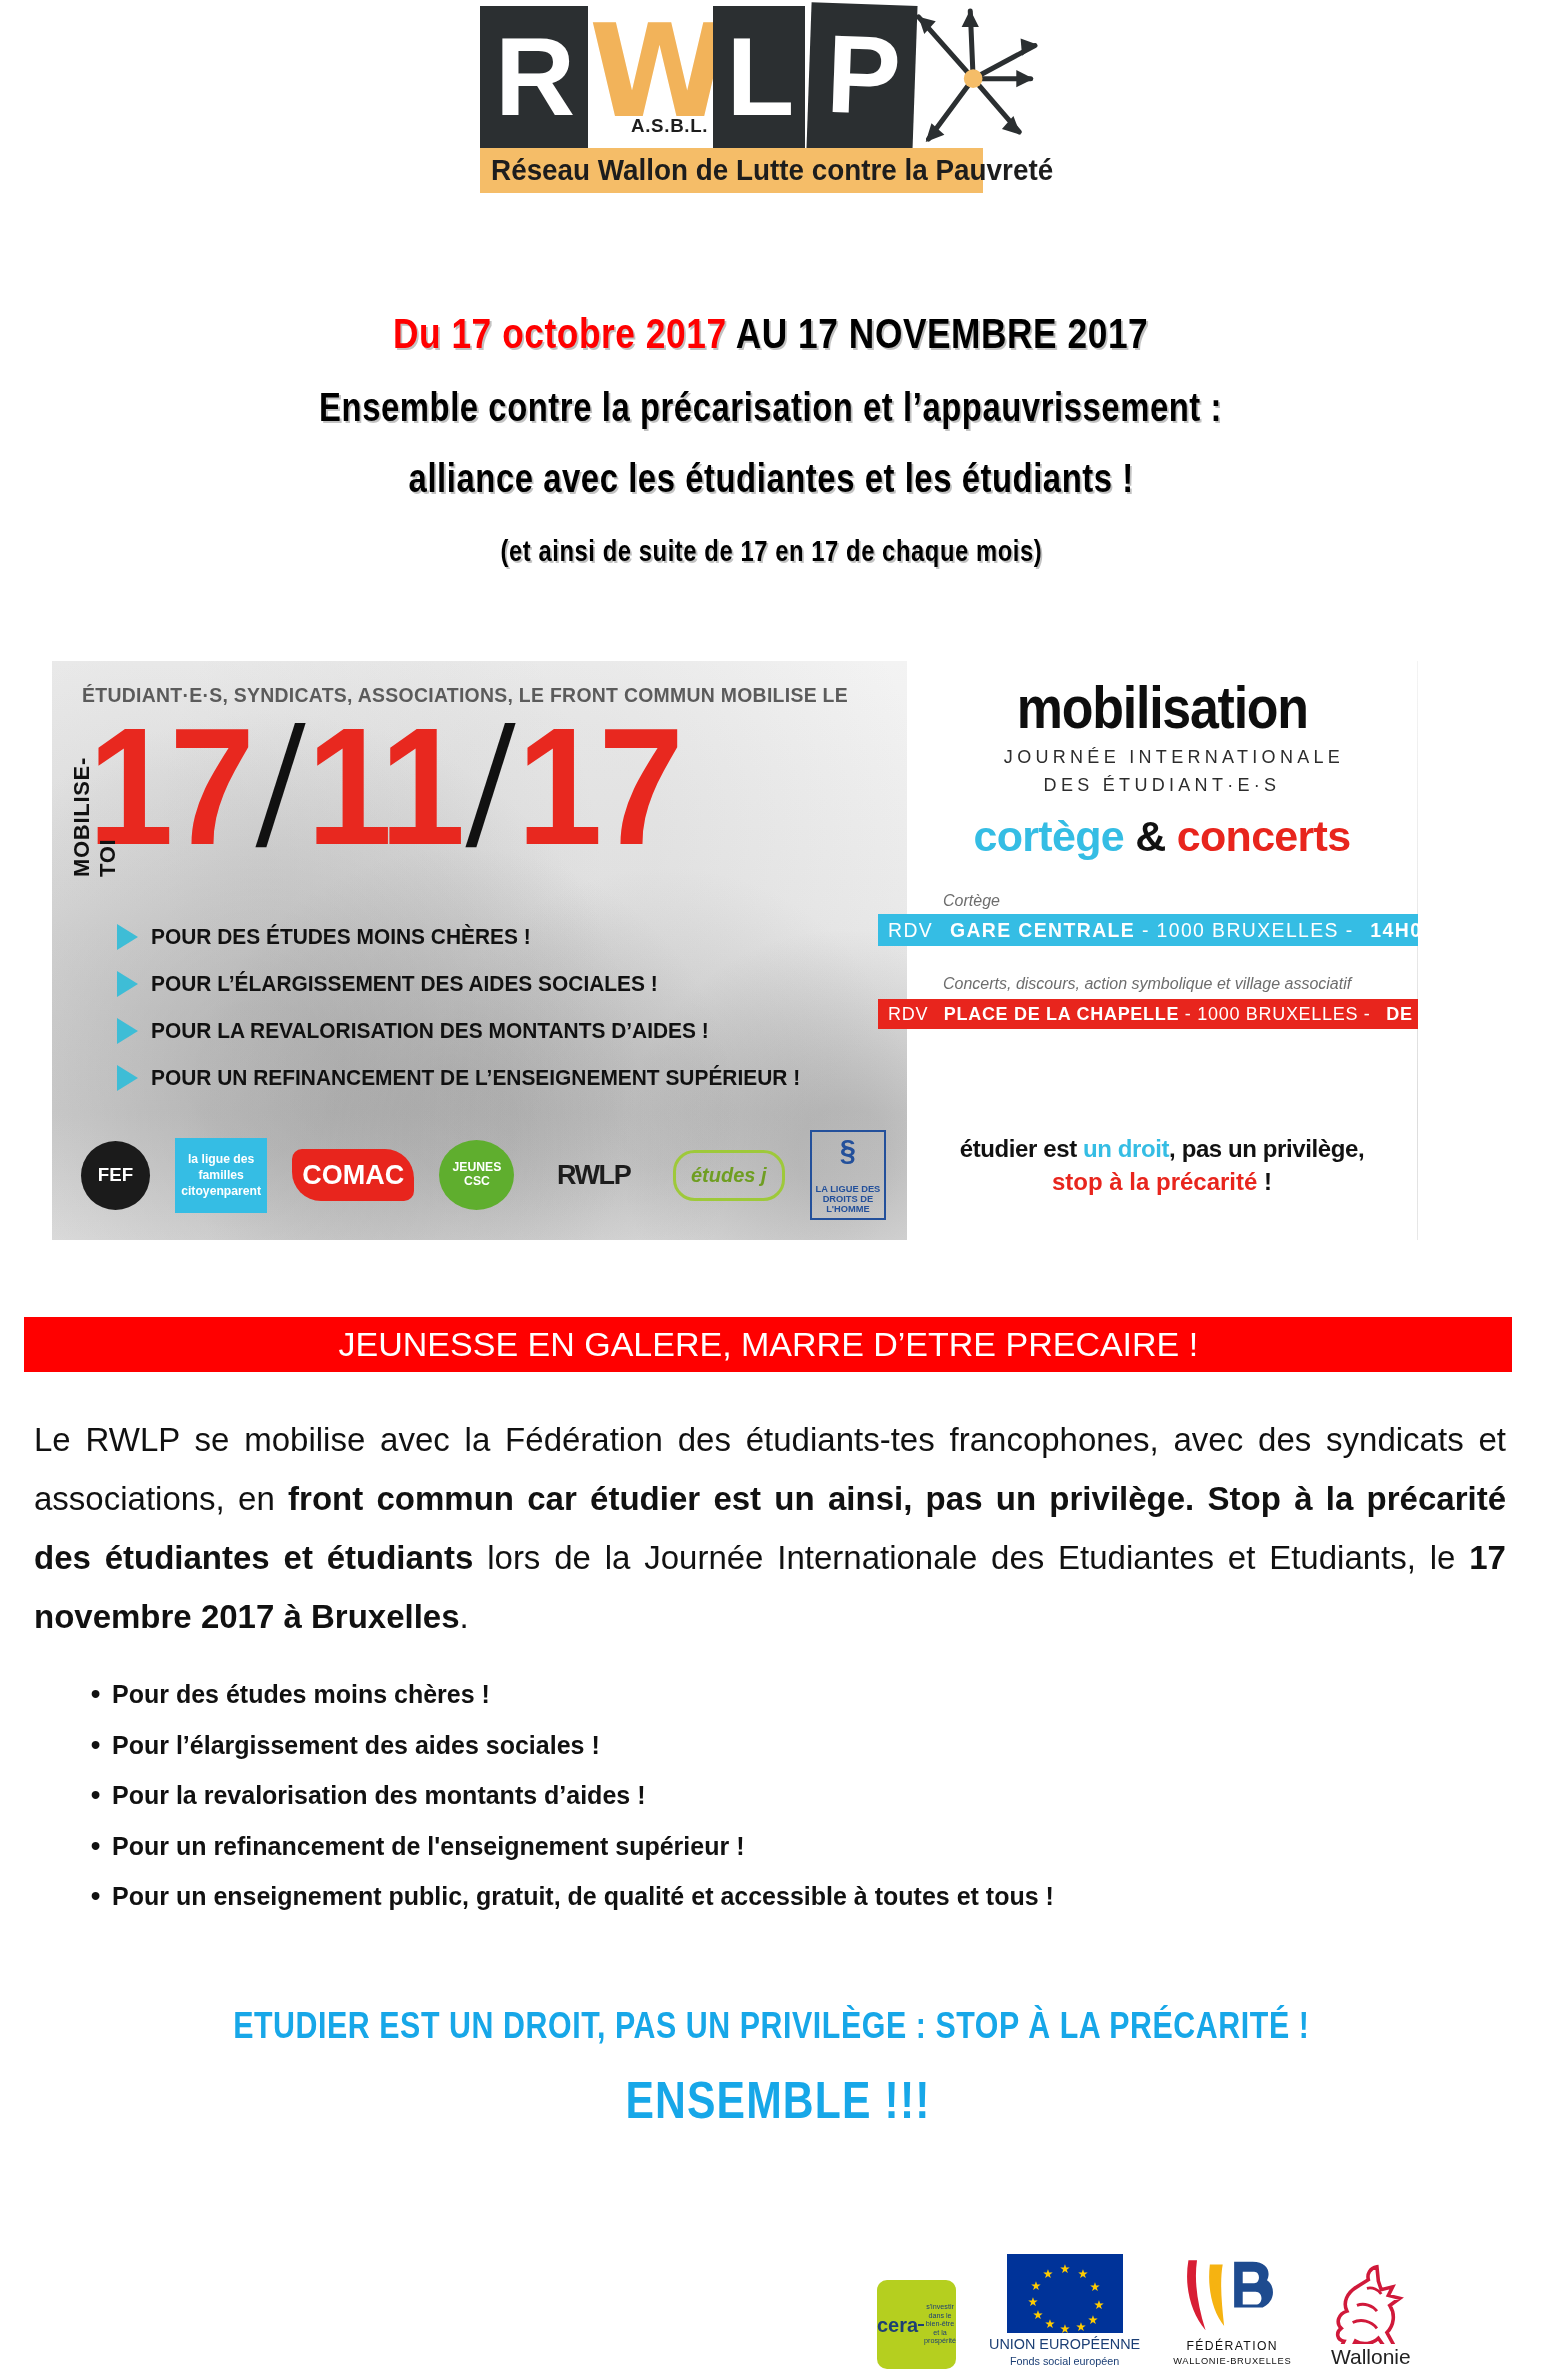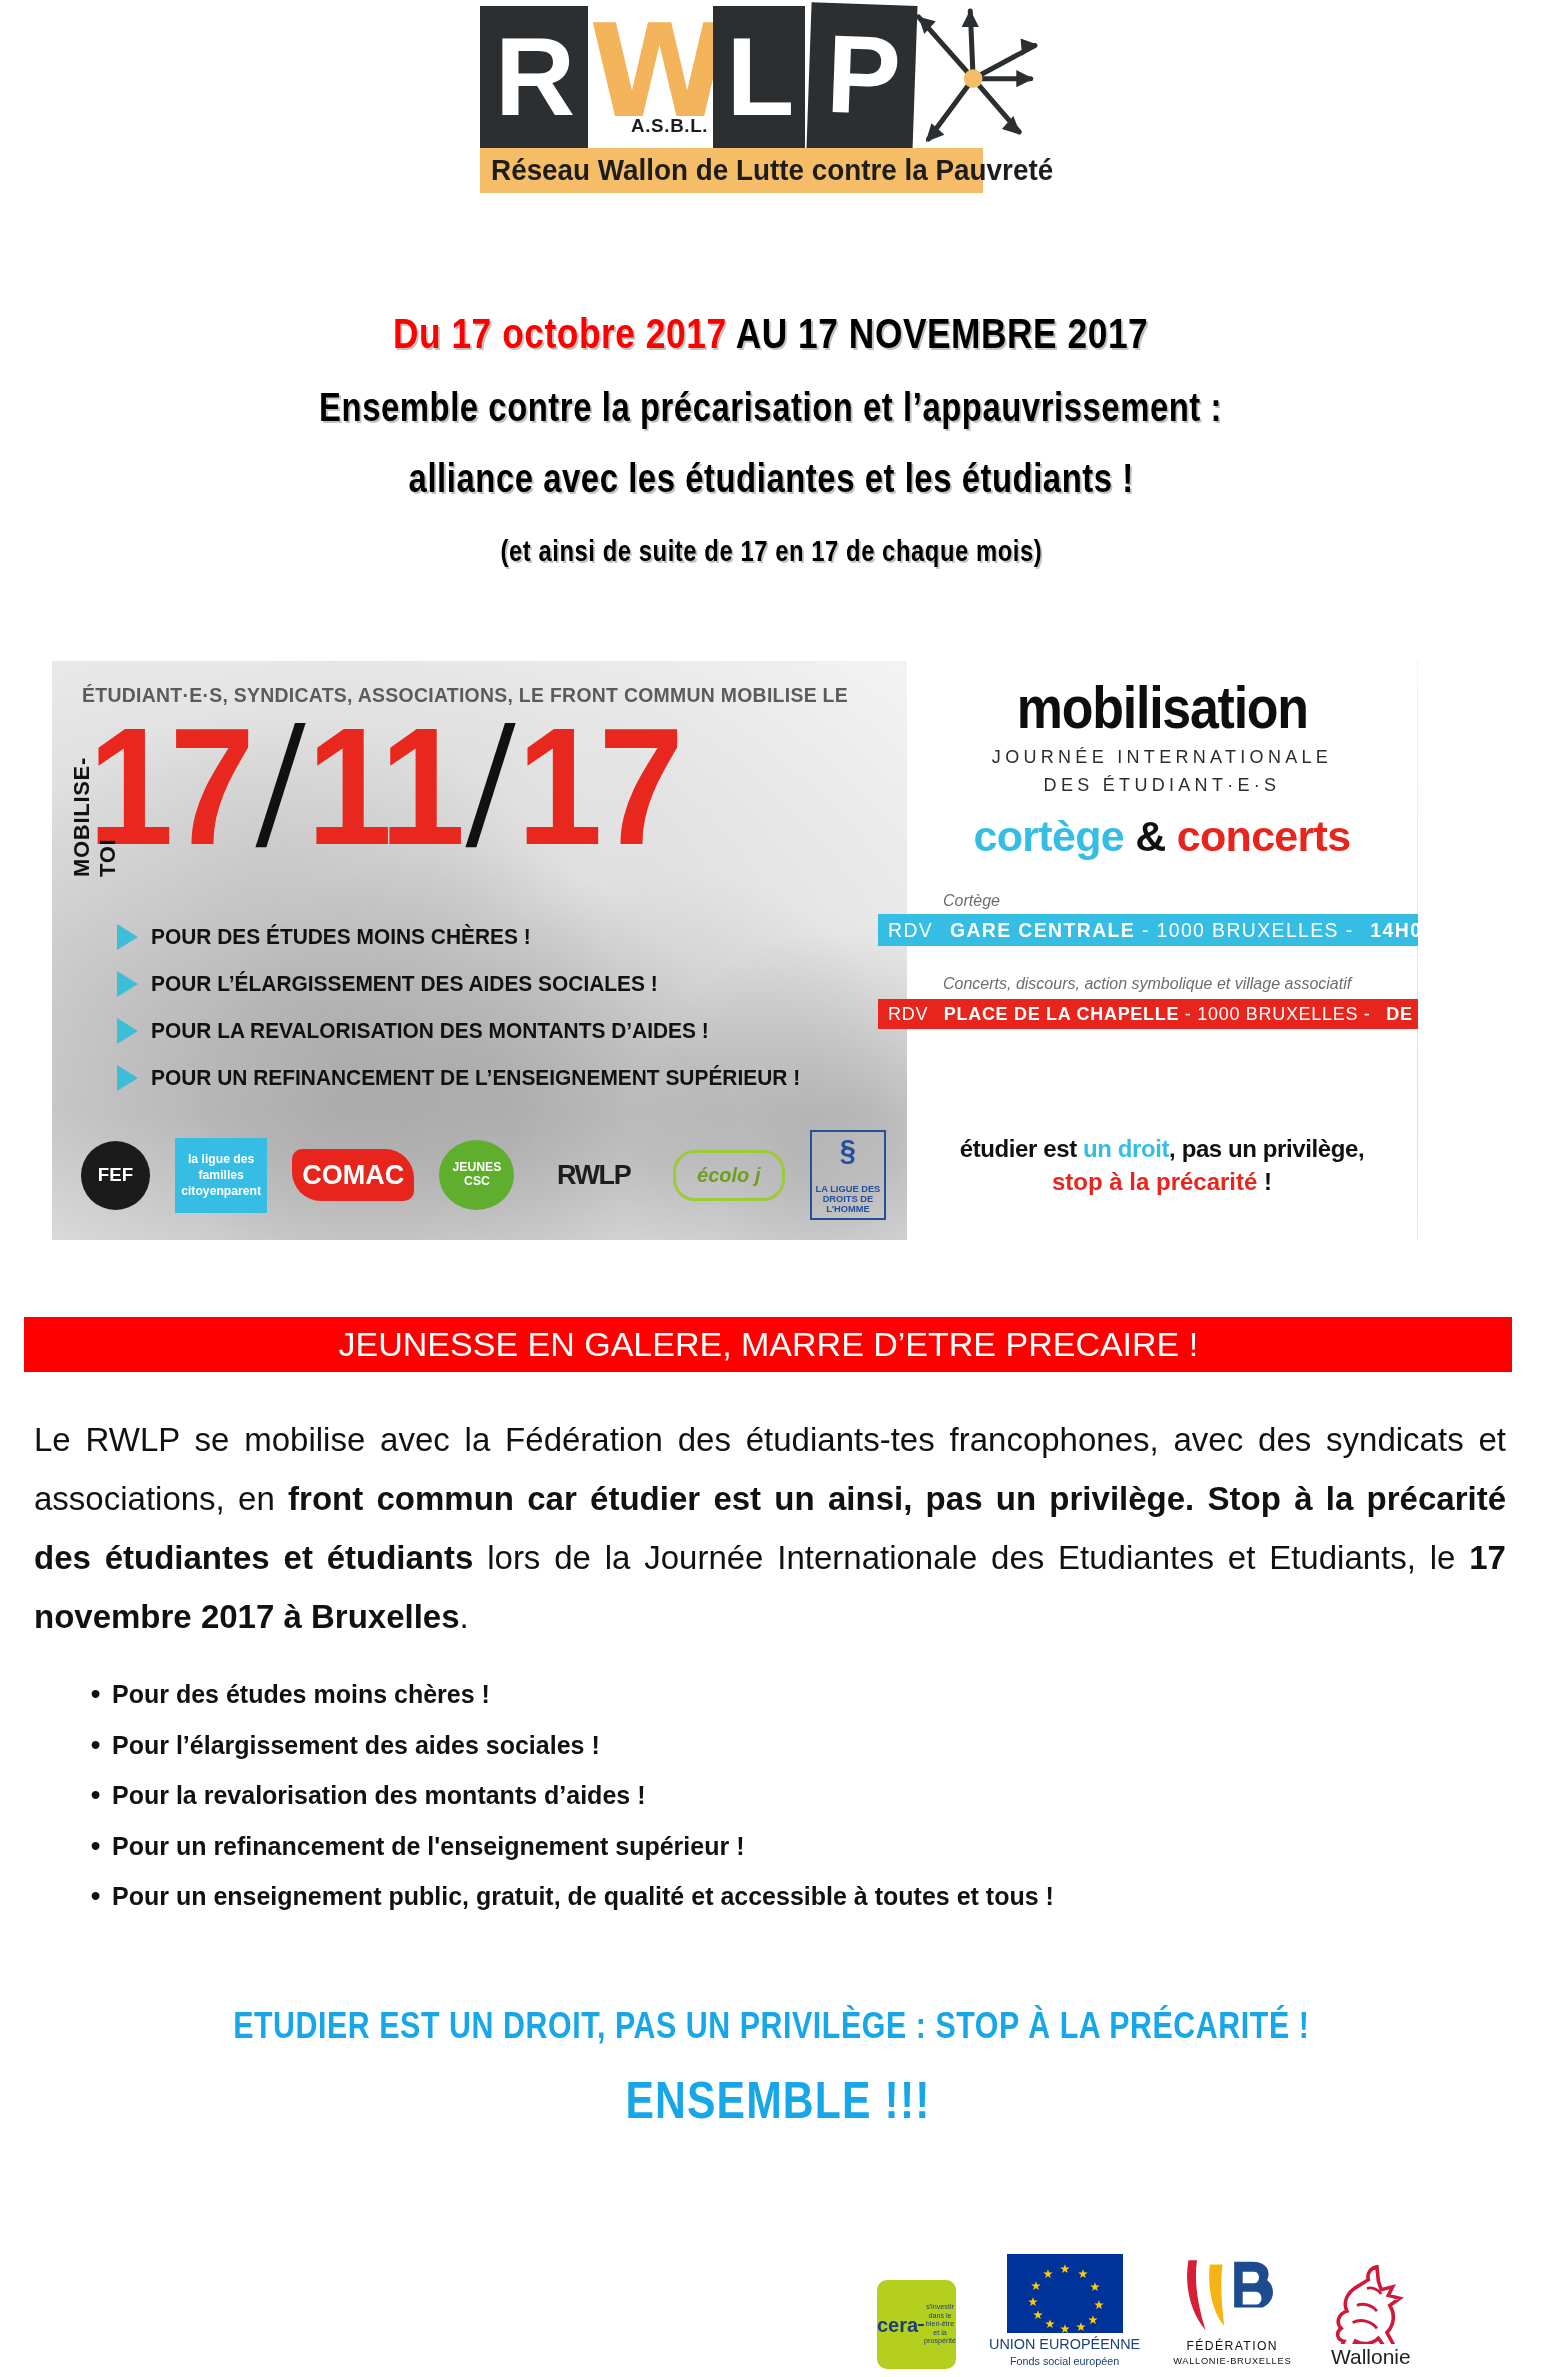--- a/index.html
+++ b/index.html
@@ -98,21 +98,21 @@
   .plogo-ldh{width:72px;height:78px;border:2.2px solid #23509b;color:#23509b;font-size:9.3px;
      font-weight:bold;display:flex;flex-direction:column;align-items:center;
      justify-content:space-between;padding:3.6px 0;text-align:center;line-height:10px;}
   .plogo-ldh .zz{font-size:29px;line-height:29px;color:#23509b;}
 
   
   .mobilisation{position:absolute;left:0;top:13px;width:510px;text-align:center;
      font-size:59px;font-weight:bold;color:#0e0e0e;letter-spacing:-1.4px;
      font-family:"Liberation Sans", sans-serif;}
   .mobilisation span{display:inline-block;transform:scaleX(.88);}
-  .jrn{position:absolute;left:0;top:86px;width:510px;text-align:center;font-size:18px;
+  .jrn{position:absolute;left:12px;top:86px;width:510px;text-align:center;font-size:18px;
      color:#2c2c2c;letter-spacing:4.3px;font-weight:500;}
   .jrn2{position:absolute;left:0;top:114px;width:510px;text-align:center;font-size:18px;
      color:#2c2c2c;letter-spacing:4.3px;font-weight:500;}
   .cortege-concerts{position:absolute;left:0;top:151px;width:510px;text-align:center;
      font-size:43px;font-weight:bold;letter-spacing:-0.7px;}
   .cortege-concerts .cy{color:#35bde4;}
   .cortege-concerts .am{color:#111;}
   .cortege-concerts .rd{color:#e8251d;}
 
   .lbl-small{font-size:16px;color:#6d6d6d;font-style:italic;}
@@ -272,21 +272,21 @@
         <div class="plogo">
           <div class="plogo-comac">COMAC</div>
         </div>
         <div class="plogo">
           <div class="plogo-jeunes">JEUNES CSC</div>
         </div>
         <div class="plogo plogo-rwlp">
           <b>RWLP</b>
         </div>
         <div class="plogo">
-          <div class="plogo-ecolo">écolo j</div>
+          <div class="plogo-ecolo">études j</div>
         </div>
         <div class="plogo">
           <div class="plogo-ldh">
             <div class="zz">§</div>
             <div>LA LIGUE DES DROITS DE L'HOMME</div>
           </div>
         </div>
       </div>
     </div>
 

